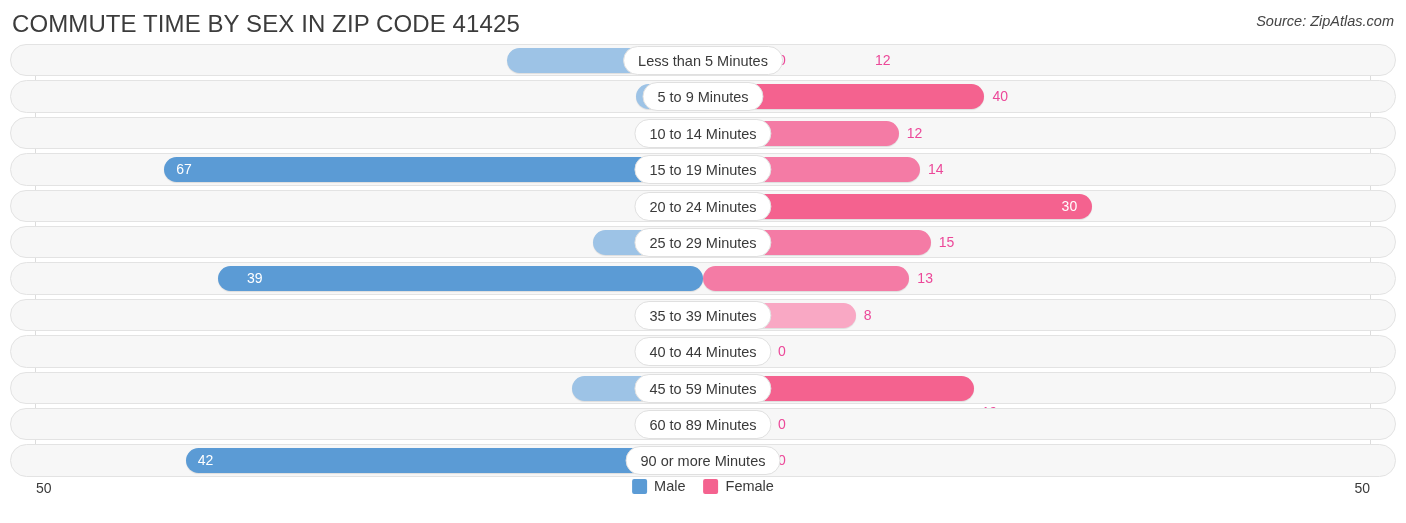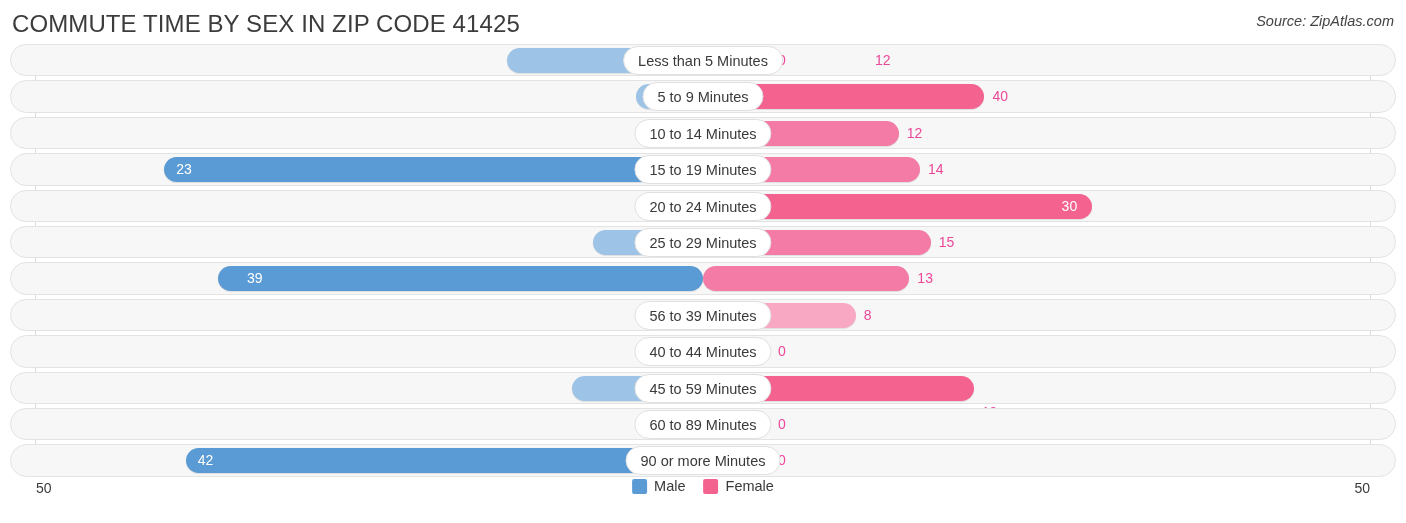--- a/index.html
+++ b/index.html
@@ -215,21 +215,21 @@
       <div class="track"></div>
       <div class="bar male" style="width: 67px;"></div>
       <div class="val male-out" style="right: 644px;">0</div>
       <div class="bar female mid" style="width: 195.64px;"></div>
       <div class="val female-out" style="left: 906.64px;">12</div>
       <div class="pill">10 to 14 Minutes</div>
     </div>
     <div class="row">
       <div class="track"></div>
       <div class="bar male strong" style="width: 538.68px;"></div>
-      <div class="val-in" style="left: 176.32px;">23</div>
+      <div class="val-in" style="left: 176.32px;">67</div>
       <div class="bar female mid" style="width: 217.08px;"></div>
       <div class="val female-out" style="left: 928.08px;">14</div>
       <div class="pill">15 to 19 Minutes</div>
     </div>
     <div class="row">
       <div class="track"></div>
       <div class="bar male" style="width: 67px;"></div>
       <div class="val male-out" style="right: 644px;">0</div>
       <div class="bar female strong" style="width: 388.6px;"></div>
       <div class="val-in" style="left: 1061.6px;">30</div>
@@ -249,21 +249,21 @@
       <div class="val-in" style="left: 239px; margin-left: 8px;">39</div>
       <div class="bar female mid" style="width: 206.36px;"></div>
       <div class="val female-out" style="left: 917.36px;">13</div>
     </div>
     <div class="row">
       <div class="track"></div>
       <div class="bar male" style="width: 67px;"></div>
       <div class="val male-out" style="right: 644px;">0</div>
       <div class="bar female" style="width: 152.76px;"></div>
       <div class="val female-out" style="left: 863.76px;">8</div>
-      <div class="pill">56 to 39 Minutes</div>
+      <div class="pill">35 to 39 Minutes</div>
     </div>
     <div class="row">
       <div class="track"></div>
       <div class="bar male" style="width: 67px;"></div>
       <div class="val male-out" style="right: 644px;">0</div>
       <div class="bar female" style="width: 67px;"></div>
       <div class="val female-out" style="left: 778px;">0</div>
       <div class="pill">40 to 44 Minutes</div>
     </div>
     <div class="row">

